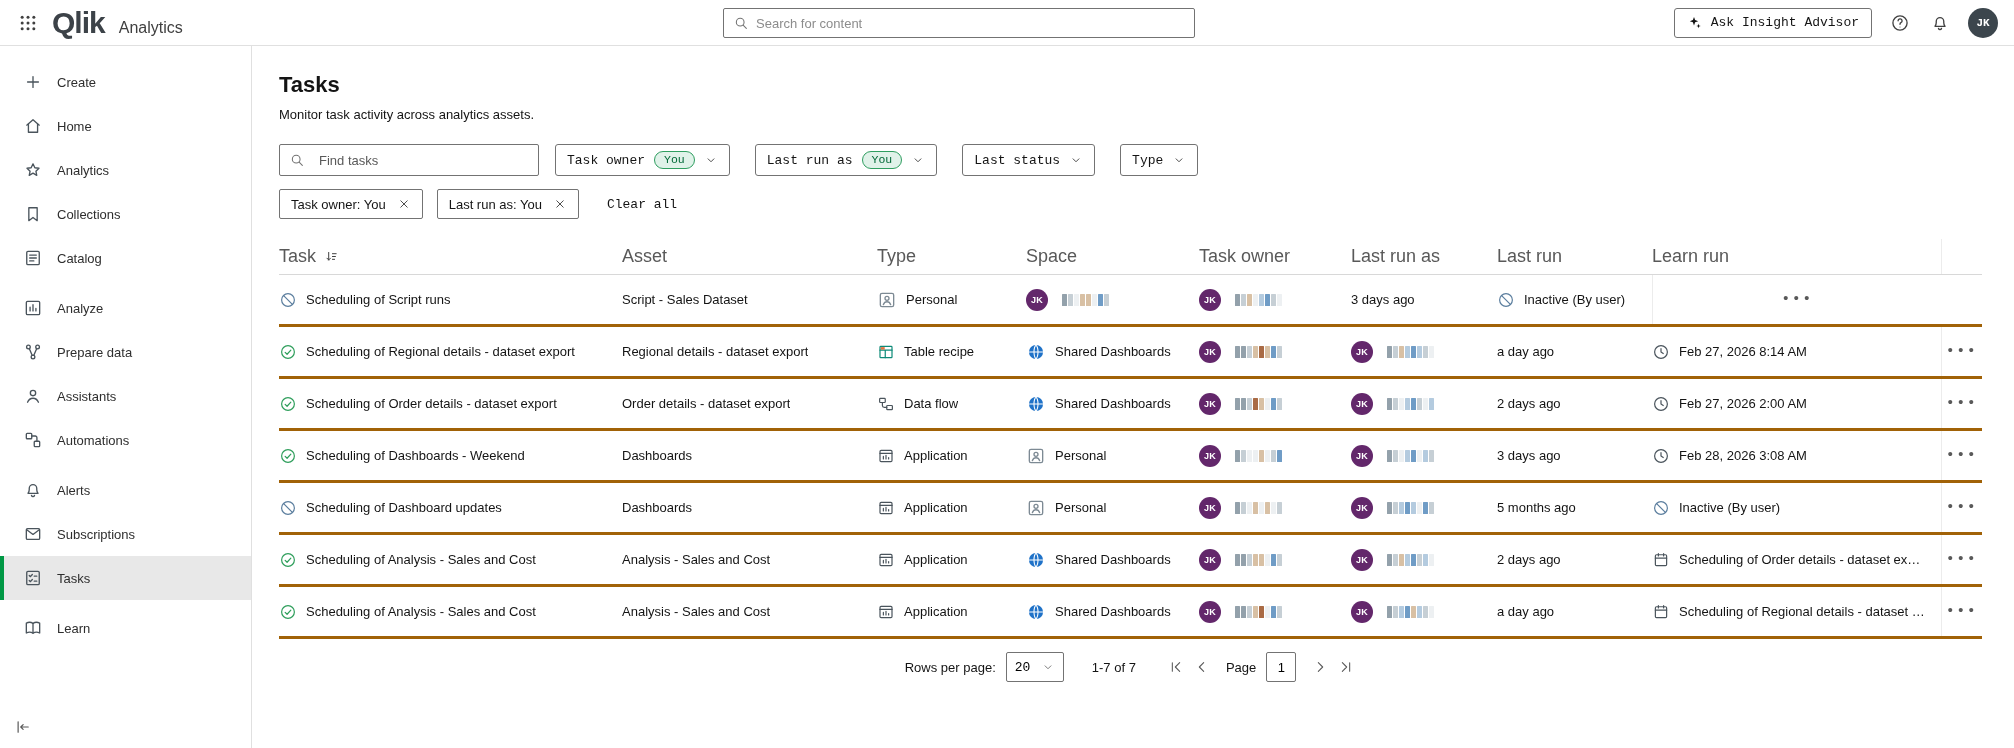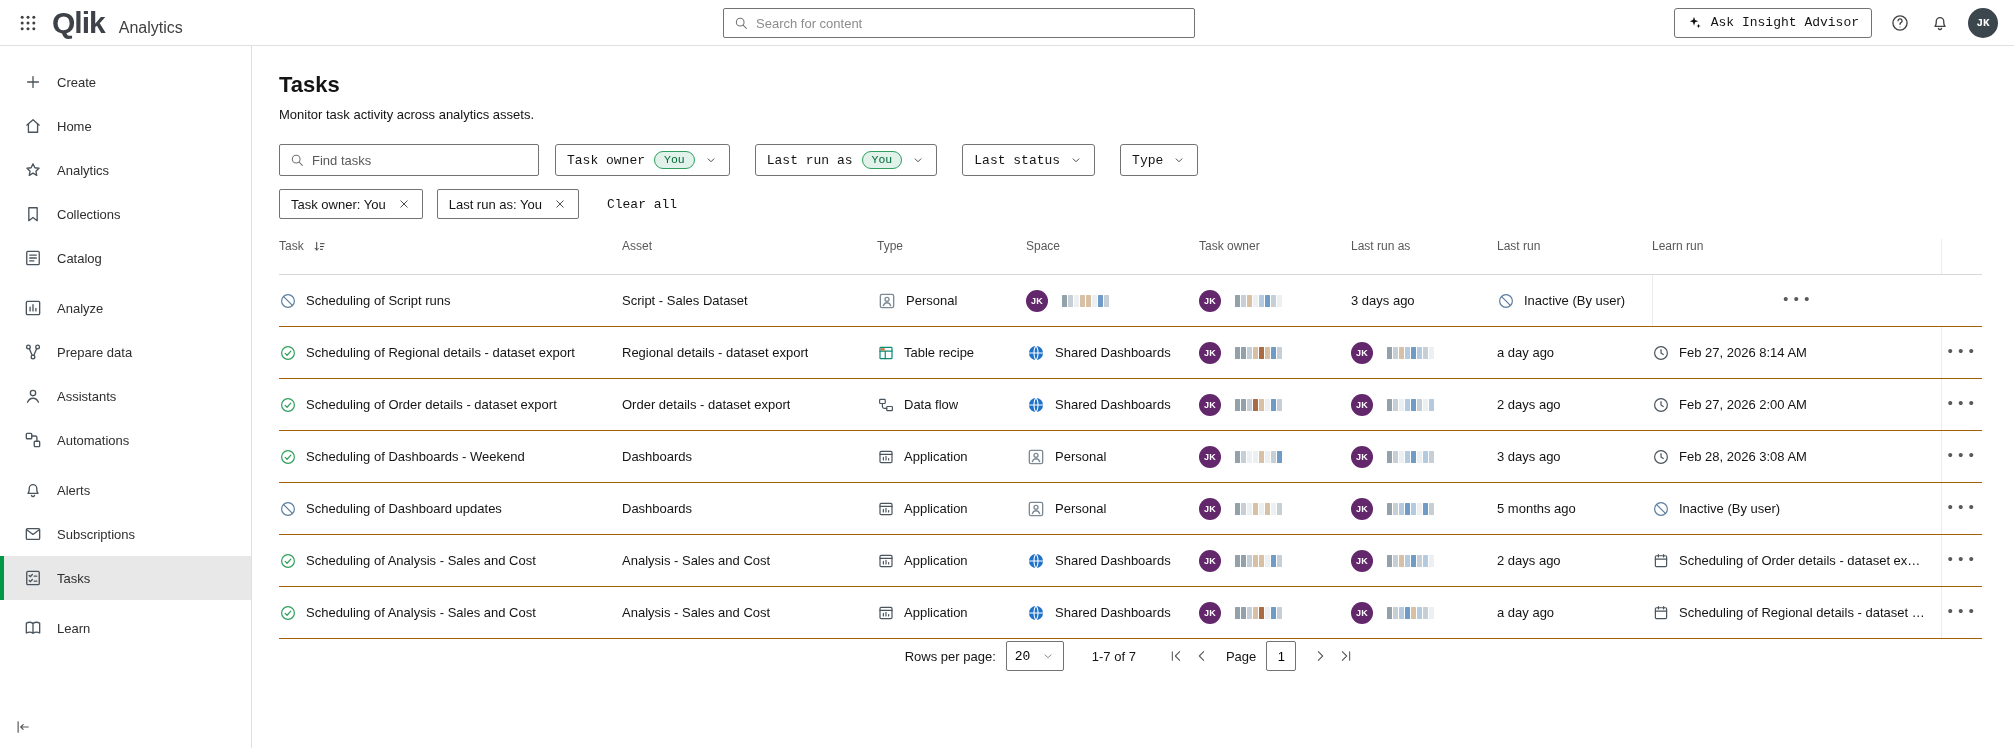--- a/index.html
+++ b/index.html
@@ -37,60 +37,60 @@
   .i18{width:18px;height:18px}.i20{width:20px;height:20px}
   .side-item .icn{width:20px;height:20px;color:#4a545c}
   .muted{color:#737373}
 
   
   .main{flex:1;padding:26px 32px 0 27px;min-width:0}
   .page-title{font-size:22px;font-weight:700;color:#141414}
   .page-subtitle{font-size:13px;color:#141414;margin-top:9px}
 
   .filter-row{display:flex;align-items:center;gap:16px;margin-top:22px}
-  .find-box{width:260px;height:32px;border:1px solid #737373;border-radius:2px;background:#fff;display:flex;align-items:center;gap:7px;padding:0 9px}
+  .find-box{width:260px;height:32px;border:1px solid #737373;border-radius:2px;background:#fff;display:flex;align-items:center;gap:14px;padding:0 9px}
   .find-box input{border:none;outline:none;flex:1;font-size:13px;background:transparent}
   .find-box input::placeholder{color:#595959}
   .dd-wrap{display:flex;gap:25px}
   .dd{height:32px;border:1px solid #737373;border-radius:3px;background:#fff;display:inline-flex;align-items:center;gap:9px;padding:0 11px;font-size:13px;color:#141414;cursor:pointer}
   .pill{background:#e0f2e9;border:1px solid #2f9e60;color:#006937;border-radius:10px;padding:1px 9px;font-size:11.5px;line-height:1.3}
   .chev{width:14px;height:14px;color:#404040}
 
   .chip-row{display:flex;align-items:center;margin-top:13px}
   #chips{display:flex;gap:14px}
   .chip{height:30px;border:1px solid #737373;border-radius:2px;display:inline-flex;align-items:center;gap:11px;padding:0 11px;font-size:13px;background:#fff}
   .chip-x{background:none;border:none;display:inline-flex;color:#404040;cursor:pointer;padding:0}
   .clear-all{background:none;border:none;font-size:13px;color:#141414;margin-left:28px;cursor:pointer}
 
   
   .table{margin-top:20px}
   .thead,.tr{display:grid;grid-template-columns:343px 255px 149px 173px 152px 146px 155px 289px 40px}
   .thead{height:36px;border-bottom:1px solid #d8d8d8;align-items:center;color:#595959}
-  .th{display:flex;gap:8px;padding-right:12px;font-size:12px;height:100%}
+  .th{display:flex;align-items:center;gap:8px;padding-right:12px;font-size:18px;height:100%}
   .th span{white-space:nowrap}
   .sort{color:#404040}
   .th-actions{border-left:1px solid #ececec}
-  .tr{height:52px;border-bottom:1px solid #a16207;align-items:stretch;cursor:pointer;background:#fff}
+  .tr{height:52px;border-bottom:3px solid #a16207;align-items:stretch;cursor:pointer;background:#fff}
   .td{display:flex;align-items:center;gap:9px;padding-right:14px;font-size:13px;color:#141414;min-width:0}
   .ellip{white-space:nowrap;overflow:hidden;text-overflow:ellipsis}
   .st{width:18px;height:18px}
   .st-ok{color:#2e9e5b}.st-off{color:#5b7e9e}
   .ty{width:18px;height:18px;color:#4a545c}
   .sp{width:20px;height:20px}
   .sp-personal{color:#7d8a94}
   .avatar-row{width:22px;height:22px;font-size:9px;letter-spacing:.3px}
   .spark{display:inline-flex;gap:1px;margin-left:5px}
   .spark i{width:5px;height:12px;display:block;border-radius:.5px}
   .nr{width:18px;height:18px;color:#4a545c}
   .nr-off{color:#5b7e9e}
   .td-actions{border-left:1px solid #ececec;justify-content:center;padding-right:0}
   .dots{background:none;border:none;color:#595959;font-size:15px;letter-spacing:1.5px;cursor:pointer;line-height:1}
 
   
-  .pagination{display:flex;align-items:center;justify-content:center;margin-top:2px;font-size:13px}
+  .pagination{display:flex;align-items:center;justify-content:center;margin-top:13px;font-size:13px}
   .pg-select{height:30px;min-width:58px;border:1px solid #737373;border-radius:2px;background:#fff;display:inline-flex;align-items:center;justify-content:space-between;gap:8px;padding:0 8px;font-size:13px;margin-left:10px;cursor:pointer}
   .pg-range{margin:0 30px 0 28px;color:#141414}
   .pg-btn{background:none;border:none;color:#595959;display:inline-flex;padding:2px;cursor:pointer}
   .pg-btn + .pg-btn{margin-left:6px}
   .pg-page-label{margin:0 10px 0 14px}
   .pg-input{width:30px;height:30px;border:1px solid #737373;border-radius:2px;text-align:center;font-size:13px;margin-right:14px;outline:none}
 </style>
 </head>
 <body>
 

